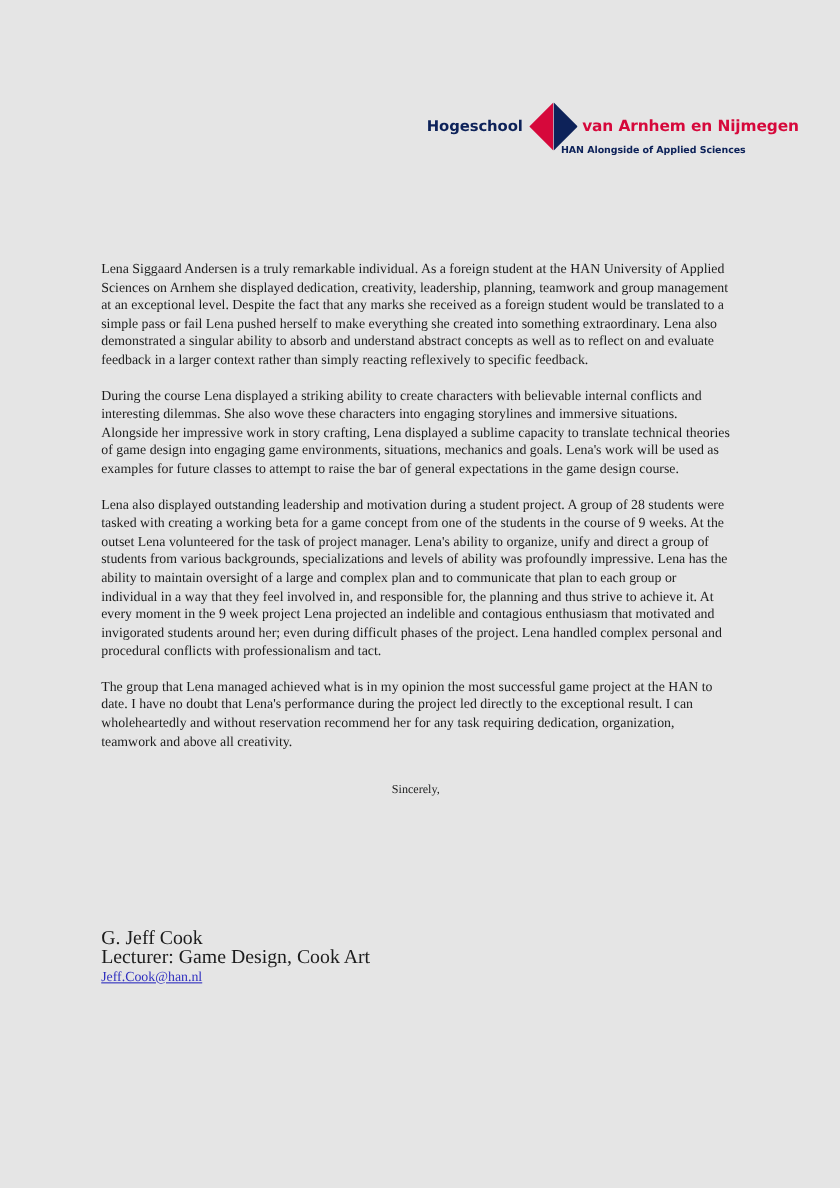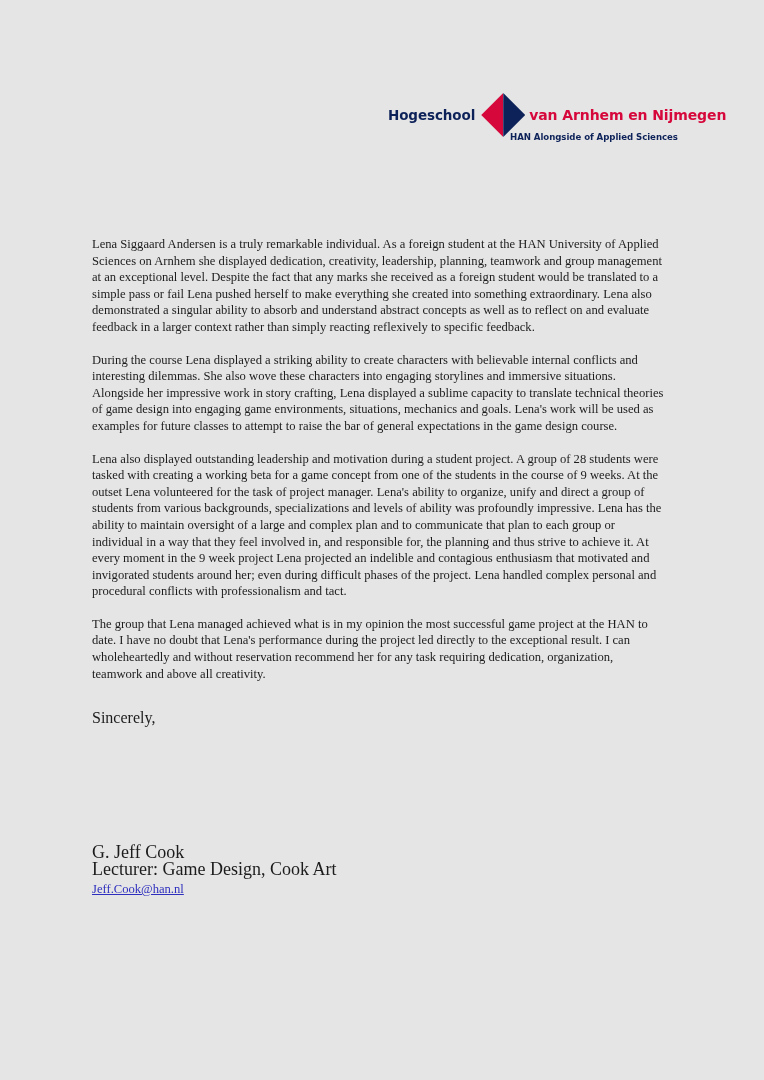--- a/index.html
+++ b/index.html
@@ -99,22 +99,23 @@
     font-size: 12.6px;
     line-height: 16.6px;
     text-align: left;
     color: #1c1c1c;
   }
   .closing {
     margin-top: 28px;
   }
   .closing p {
     margin: 0;
-    font-size: 16px;
+    font-size: 11px;
     line-height: 16.6px;
+    text-align: center;
   }
   .signature-block {
     position: absolute;
     left: 92px;
     top: 844px;
     width: 420px;
   }
   .signature-block div {
     font-size: 18px;
     line-height: 17.3px;

